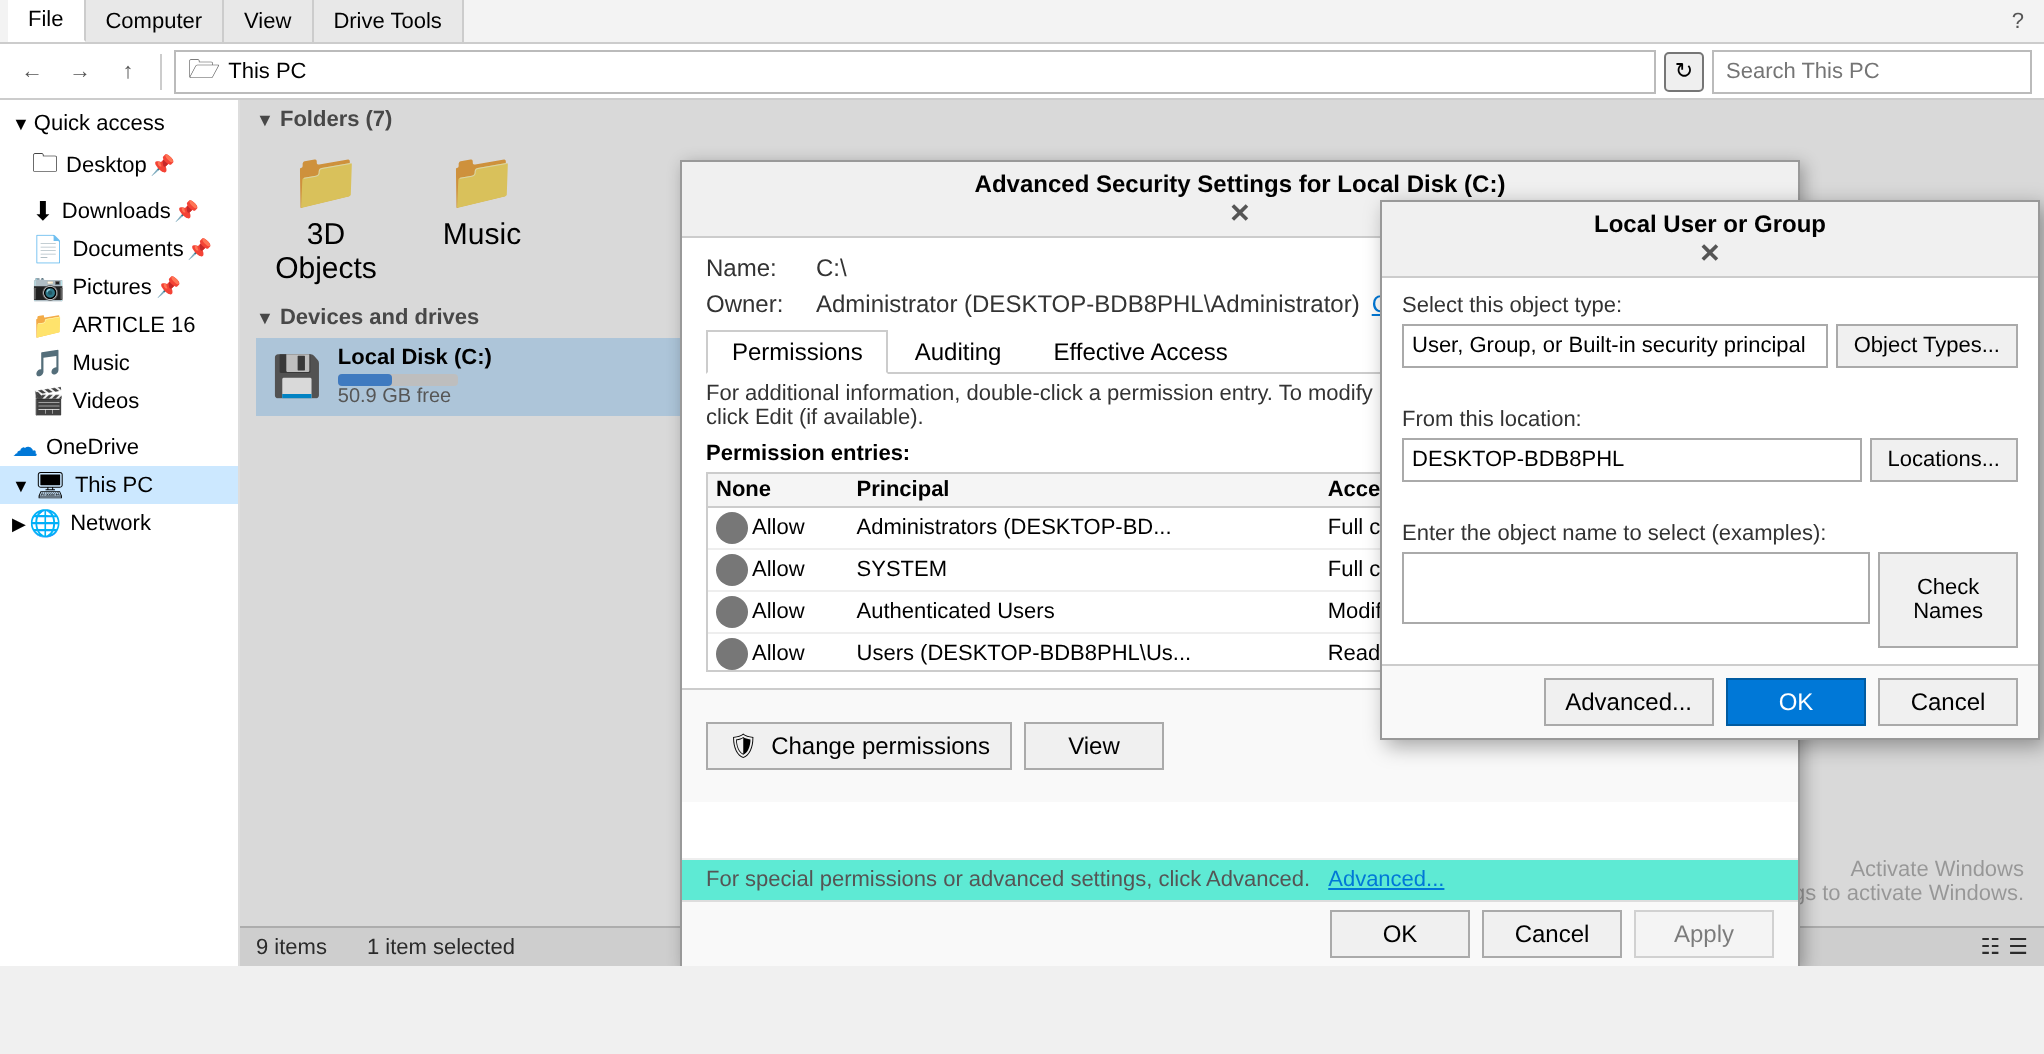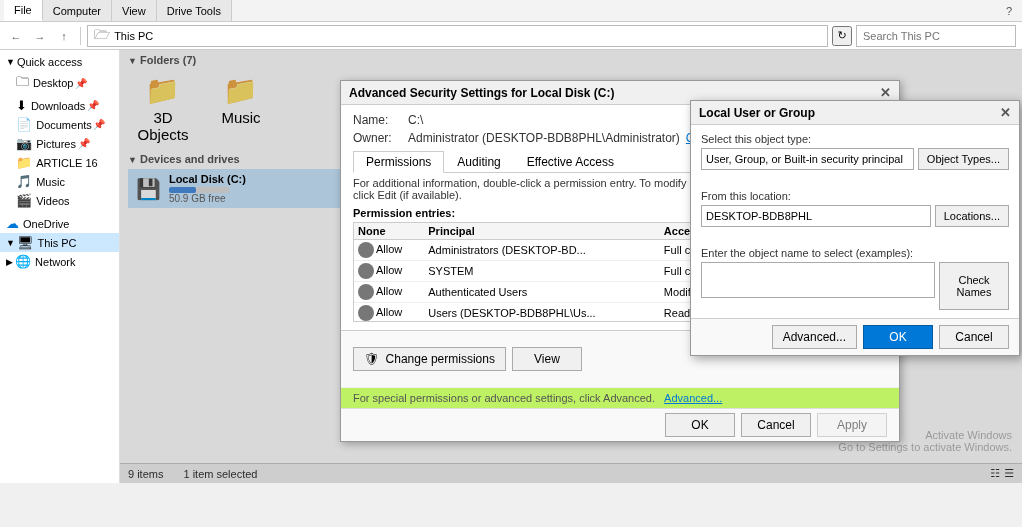--- a/index.html
+++ b/index.html
@@ -169,20 +169,21 @@
     }
     .dialog-title-bar {
       background: #f0f0f0;
       border-bottom: 1px solid #ccc;
       padding: 4px 8px;
       display: flex;
       align-items: center;
       justify-content: space-between;
       font-size: 12px;
       font-weight: 600;
+      flex-direction: column;
     }
     .dialog-title-bar .close-btn {
       cursor: pointer;
       font-size: 13px;
       color: #555;
     }
     .dialog-body {
       padding: 8px 12px;
     }
     .field-row {
@@ -598,21 +599,21 @@
           </table>
         </div>
       </div>
       <div class="dialog-adv-footer">
         <button class="btn-main">
           <span style="margin-right:3px;">🛡</span>
           <span>Change permissions</span>
         </button>
         <button class="btn-main">View</button>
       </div>
-      <div style="padding:4px 12px;font-size:11px;color:#555;background:#bef264;border-top:1px solid #eee;">
+      <div style="padding:4px 12px;font-size:11px;color:#555;background:#5eead4;border-top:1px solid #eee;margin-top:28px;">
         <span>For special permissions or advanced settings, click Advanced.</span>
         <span class="link-text" style="font-size:11px;">Advanced...</span>
       </div>
       <div class="dialog-adv-footer2">
         <button class="btn-main">OK</button>
         <button class="btn-main">Cancel</button>
         <button class="btn-main btn-disabled">Apply</button>
       </div>
     </div>
 

